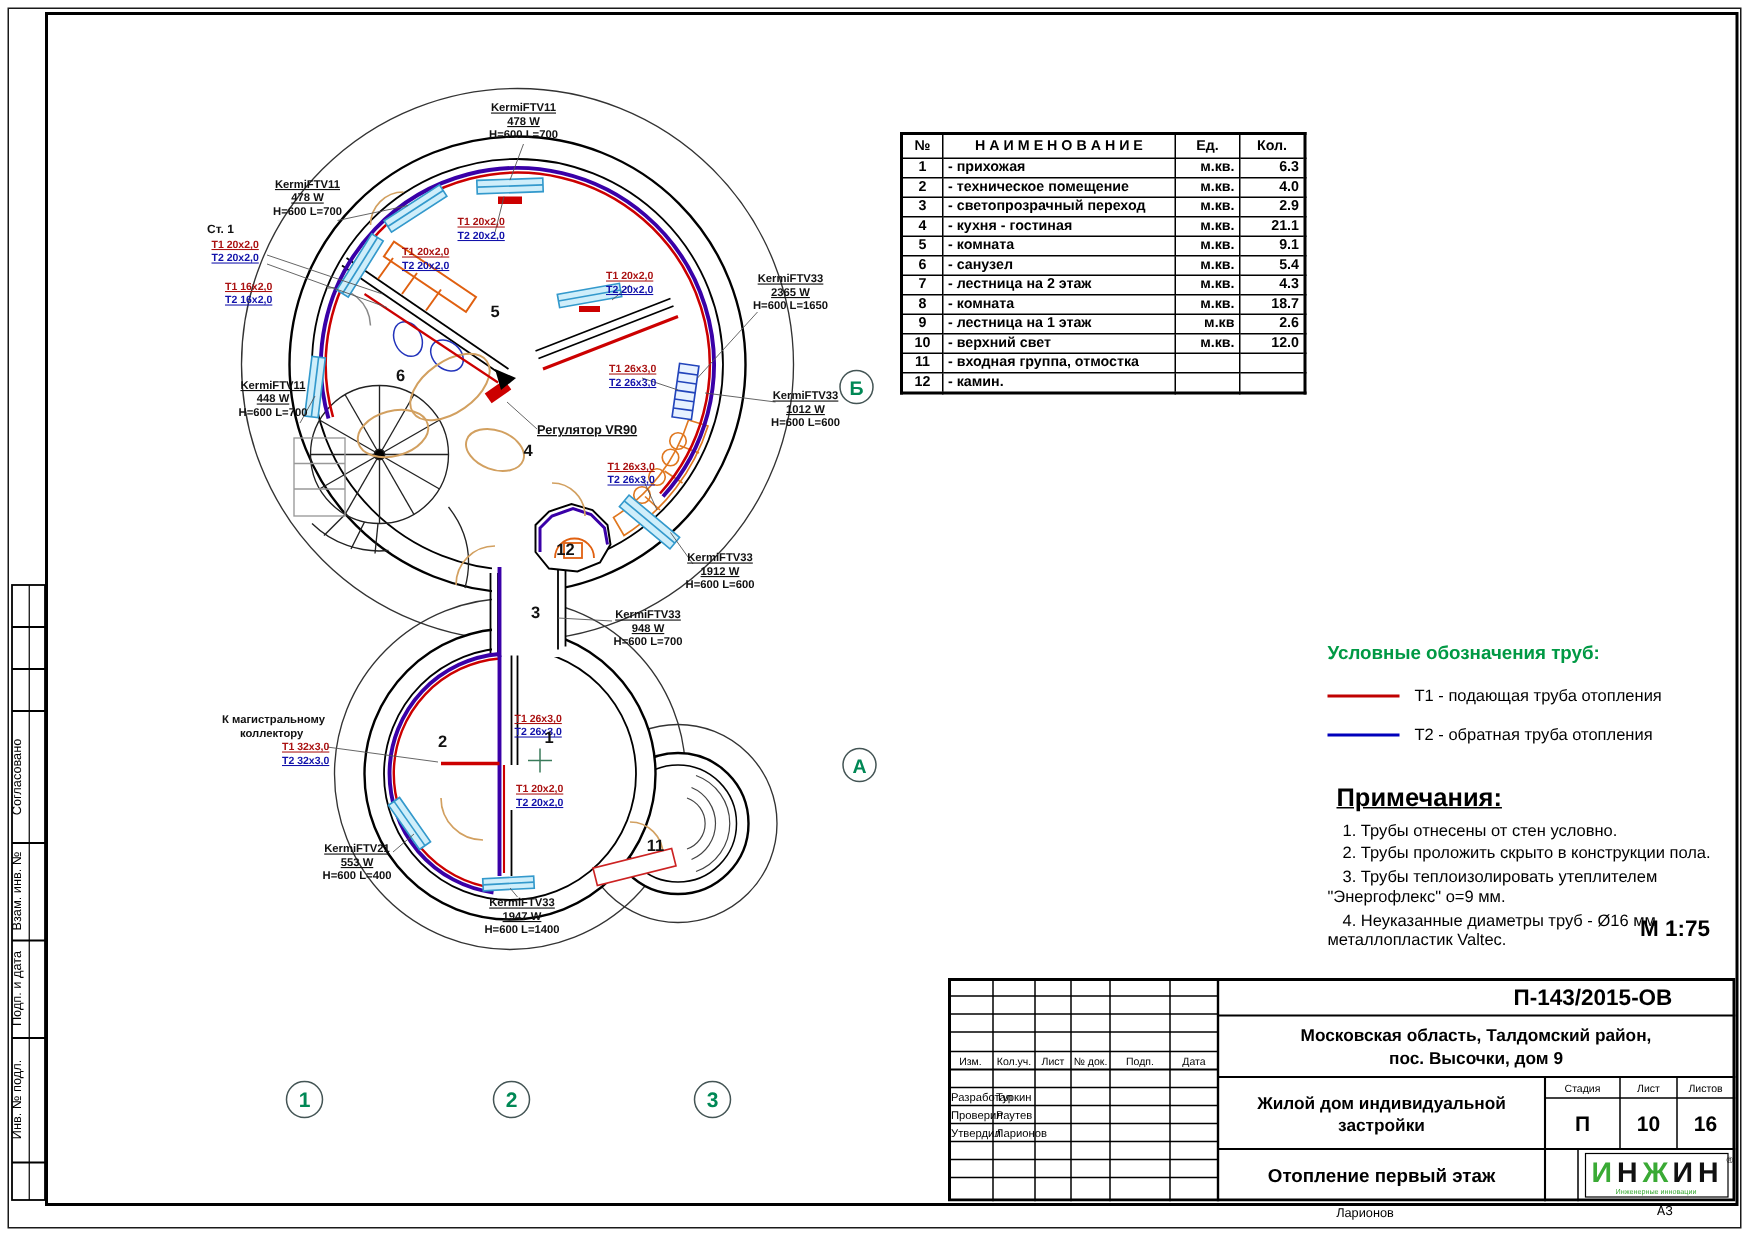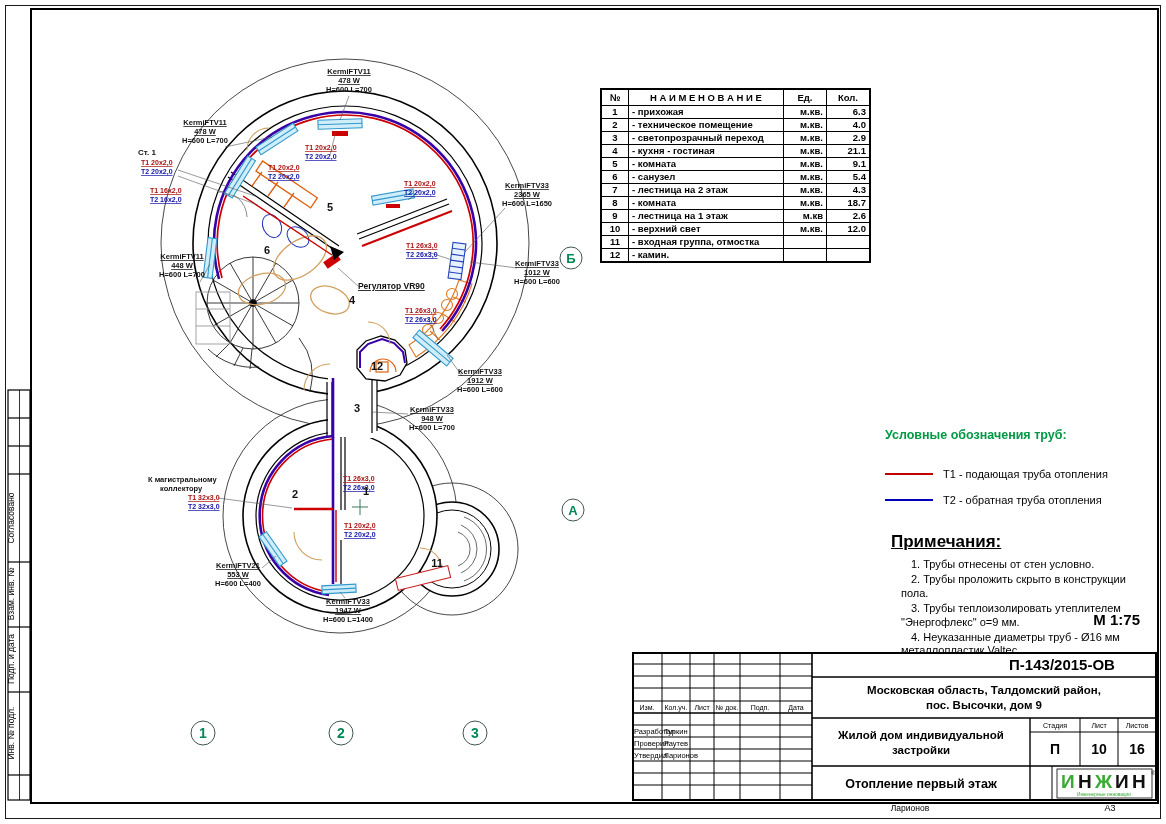--- a/index.html
+++ b/index.html
@@ -12,26 +12,26 @@
   table.rooms{border-collapse:collapse;background:#fff;}
   table.rooms th,table.rooms td{border:1.4px solid #000;font-size:9.5px;font-weight:bold;
       padding:0 3px;height:12px;line-height:12px;white-space:nowrap;}
   table.rooms th{height:15px;}
   td.c-num{width:20px;text-align:center;}
   td.c-name{width:148px;text-align:left;}
   td.c-unit{width:36px;text-align:right;}
   td.c-qty{width:36px;text-align:right;}
   
   .legend{width:268px;font-size:11px;}
-  .legend-title{color:#009944;font-weight:bold;font-size:12.5px;margin-bottom:26px;}
+  .legend-title{color:#009944;font-weight:bold;font-size:12.5px;margin-bottom:16px;}
   .leg-row{display:flex;align-items:center;margin-bottom:14px;}
   .leg-line{width:48px;height:0;border-top:2px solid #c00000;margin-right:10px;}
   .leg-line.blue{border-top-color:#0000bb;}
   .notes-title{font-weight:bold;text-decoration:underline;margin:26px 0 6px 6px;font-size:17px;}
-  .note{margin:2px 16px;text-indent:10px;line-height:1.22;}
+  .note{margin:2px 0;text-indent:10px;line-height:1.22;}
   .scale{font-size:15px;font-weight:bold;}
   .kopiroval{font-size:8.5px;}
   .fmt{font-size:9px;}
   svg text{font-family:"Liberation Sans",sans-serif;}
 </style>
 </head>
 <body>
 
 <div class="sheet">
   <div class="outer-border"></div>
@@ -564,14 +564,14 @@
         <text x="463" y="136" fill="#3aaa35">Ж</text>
         <text x="483" y="136" fill="#111">И</text>
         <text x="500" y="136" fill="#111">Н</text>
       </g>
       <text x="519" y="123" font-size="6" fill="#111">®</text>
       <text x="472" y="144" font-size="4.8" fill="#3aaa35" text-anchor="middle">Инженерные инновации</text>
     </g>
   </svg>
 
   <div class="abs kopiroval" style="left:860px;top:803px;width:100px;text-align:center;">Ларионов</div>
-  <div class="abs fmt" style="left:1090px;top:803px;width:40px;text-align:center;">А3</div>
+  <div class="abs fmt" style="left:1090px;top:803px;width:40px;text-align:center;font-family:Liberation Mono, monospace;">А3</div>
 </div>
 
 </body></html>

